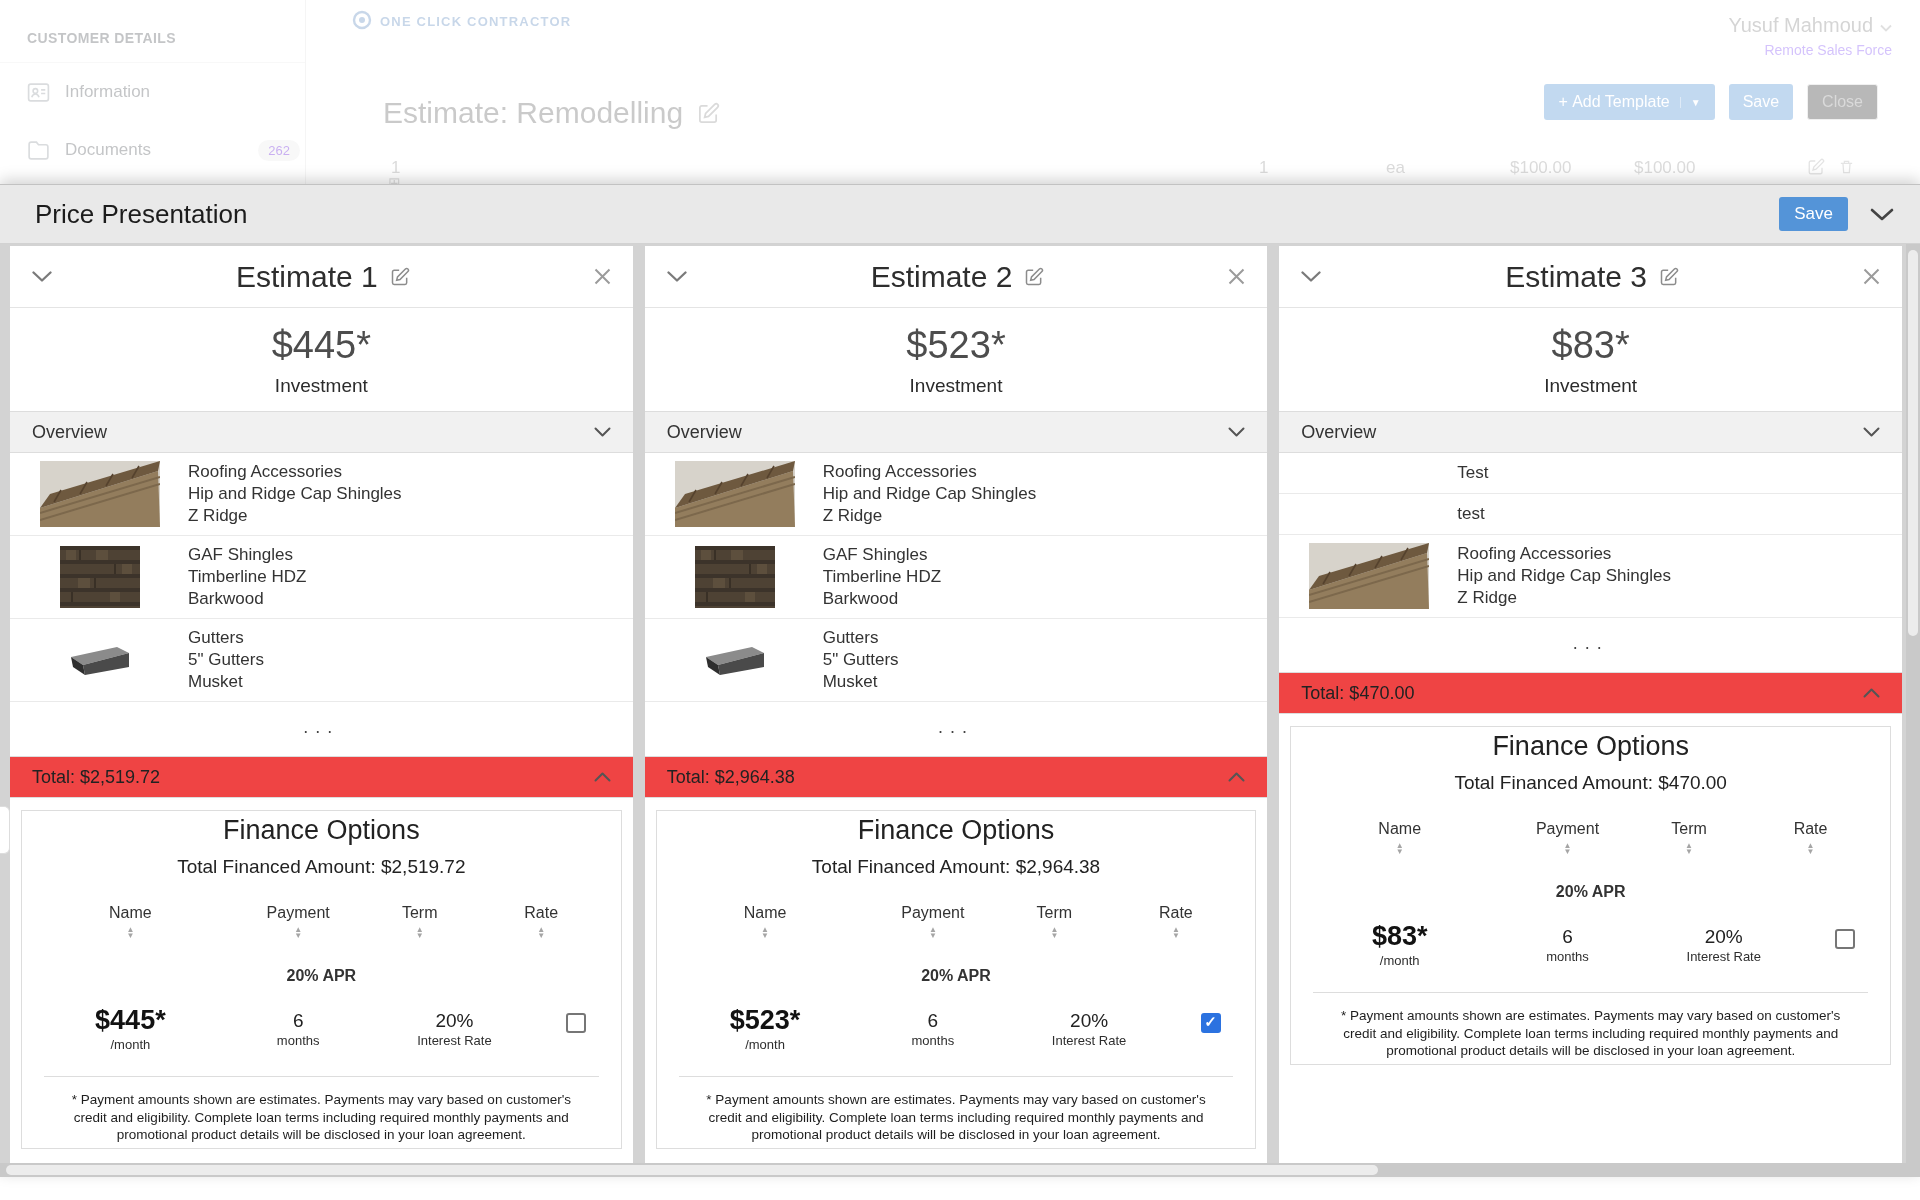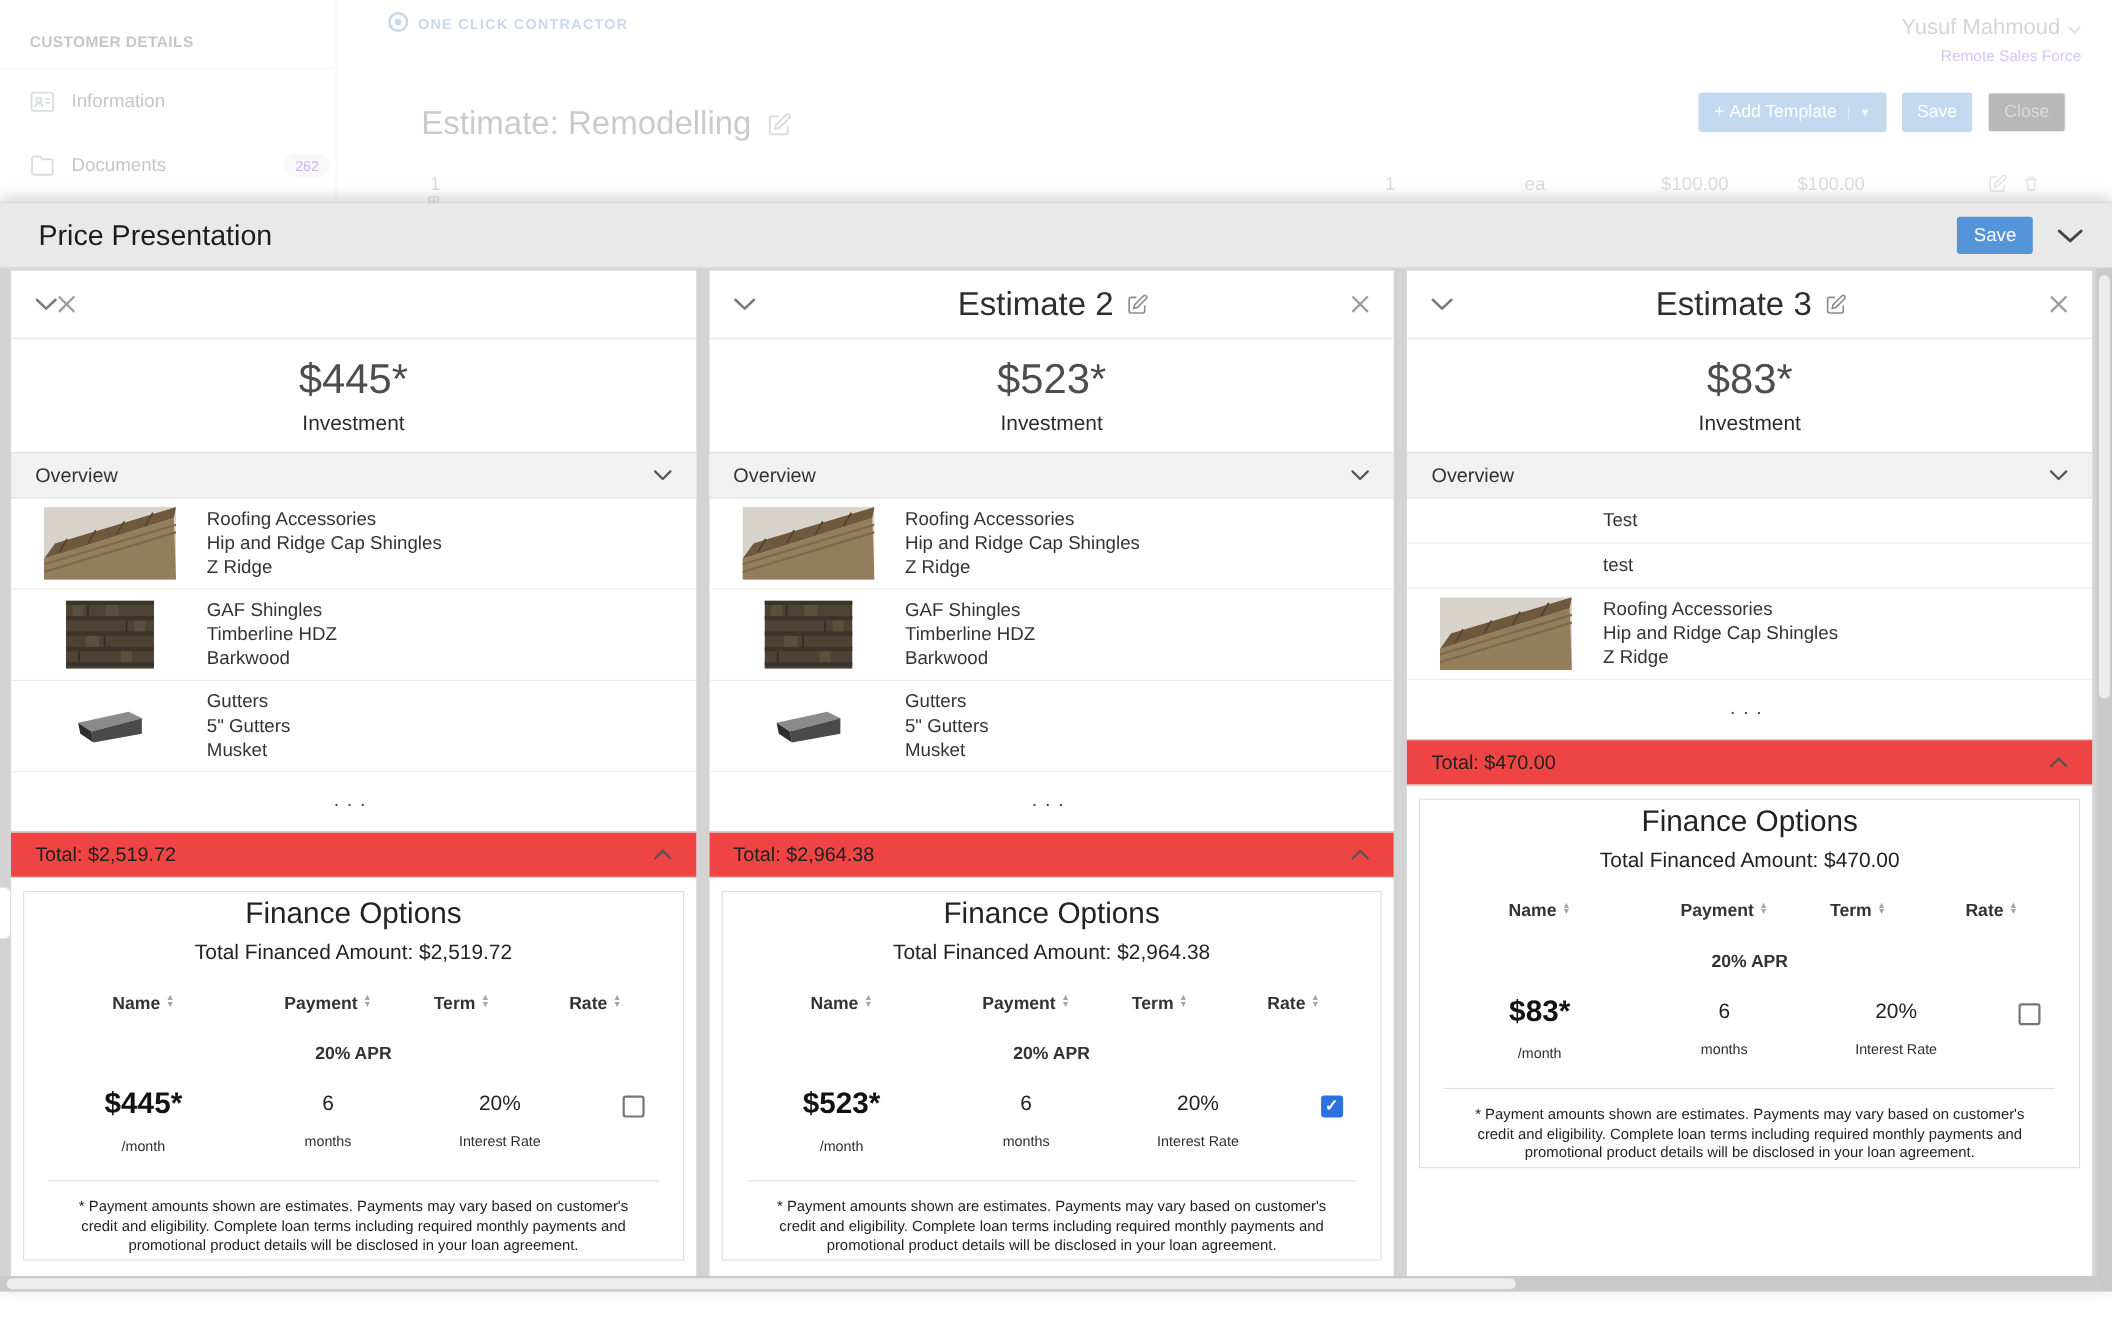--- a/index.html
+++ b/index.html
@@ -61,30 +61,30 @@
   .item.text-only { min-height:41px; padding-top:4px; padding-bottom:4px; }
   .thumb { width:132px; flex:none; display:flex; justify-content:center; align-items:center; margin-right:22px; }
   .lines { font-size:17px; color:#333; line-height:22px; }
 
   .more { text-align:center; padding:15px 0 18px; font-size:18px; color:#444; letter-spacing:7px; }
 
   .finance-box { margin:12px 11px 14px; border:1px solid #ddd; padding:4px 10px; }
   .fin-heading { text-align:center; font-size:27px; font-weight:400; color:#222; }
   .tfa { text-align:center; font-size:19px; color:#222; margin:10px 0 26px; }
   .fin-cols { display:flex; }
-  .fin-hcell { display:flex; justify-content:center; gap:5px; font-size:16px; font-weight:bold; color:#333; cursor:pointer; }
+  .fin-hcell { display:flex; align-items:center; justify-content:center; gap:5px; font-size:16px; font-weight:normal; color:#333; cursor:pointer;flex-direction:column; }
   .sort { display:flex; flex-direction:column; font-size:8px; line-height:6px; color:#a5a5a5; }
   .h1 { width:34%; } .h2 { width:24%; } .h3 { width:18%; } .h4 { width:24%; }
   .r1 { width:34%; } .r2 { width:24%; } .r3 { width:30%; } .r4 { width:12%; text-align:center; }
   .apr { text-align:center; font-size:16px; font-weight:bold; color:#333; margin-top:28px; }
   .fin-row { display:flex; align-items:flex-start; margin-top:20px; }
   .fin-cell { text-align:center; }
   .fin-big { font-size:27px; font-weight:bold; color:#121212; }
   .fin-val { font-size:19px; color:#222; padding-top:5px; }
-  .fin-sub { font-size:13px; color:#2e2e2e; margin-top:15px;text-align:center; }
+  .fin-sub { font-size:13px; color:#2e2e2e; margin-top:1px;text-align:center; }
   .checkbox { display:inline-block; width:20px; height:20px; border:2px solid #767676; border-radius:3px; background:#fff; cursor:pointer; position:relative; margin-top:8px; }
   .checkbox[data-checked="true"] { background:#2b72e0; border-color:#2b72e0; }
   .checkbox[data-checked="true"]::after { content:"✓"; position:absolute; left:50%; top:50%; transform:translate(-50%,-54%); color:#fff; font-size:15px; font-weight:bold; }
   .fin-divider { border-top:1px solid #ddd; margin:24px 12px 14px; }
   .disclaimer { font-size:13.5px; color:#1e1e1e; text-align:center; line-height:17.5px; padding:0 22px; }
 
   .side-tab { position:absolute; left:0; top:621px; width:10px; height:48px; background:#fff; border:1px solid #ddd; border-left:none; border-radius:0 6px 6px 0; cursor:pointer; }
   .panel { }
   .panel, .panel-body { position:relative; }
   .vscroll { position:absolute; right:0; top:59px; bottom:14px; width:14px; background:#c9c9c9; cursor:pointer; }
@@ -205,20 +205,29 @@
 
   <div class="panel-body">
 
     <section class="col">
       <header class="col-head">
         <span class="icon-btn">
           <svg width="20" height="11" viewBox="0 0 20 11">
               <path d="M1.5 1.5 L10 9.5 L18.5 1.5" fill="none" stroke="#7a7a7a" stroke-width="2.3" stroke-linecap="round" stroke-linejoin="round"></path>
             </svg>
         </span>
+        <div class="col-title-wrap">
+          <h2 class="col-title">Estimate 1</h2>
+          <span class="icon-btn">
+            <svg viewBox="0 0 24 24" width="20" height="20">
+                <path d="M11 4H5a2 2 0 0 0-2 2v13a2 2 0 0 0 2 2h13a2 2 0 0 0 2-2v-6" fill="none" stroke="#8c8c8c" stroke-width="1.8"></path>
+                <path d="M18.5 2.5a2.1 2.1 0 0 1 3 3L12 15l-4 1 1-4 9.5-9.5z" fill="none" stroke="#8c8c8c" stroke-width="1.8"></path>
+              </svg>
+          </span>
+        </div>
         <span class="icon-btn">
           <svg width="17" height="17" viewBox="0 0 17 17">
               <path d="M1.5 1.5 L15.5 15.5 M15.5 1.5 L1.5 15.5" stroke="#9b9b9b" stroke-width="2"></path>
             </svg>
         </span>
       </header>
 
       <div class="price">
         <div class="amount">$445*</div>
         <div class="inv">Investment</div>

